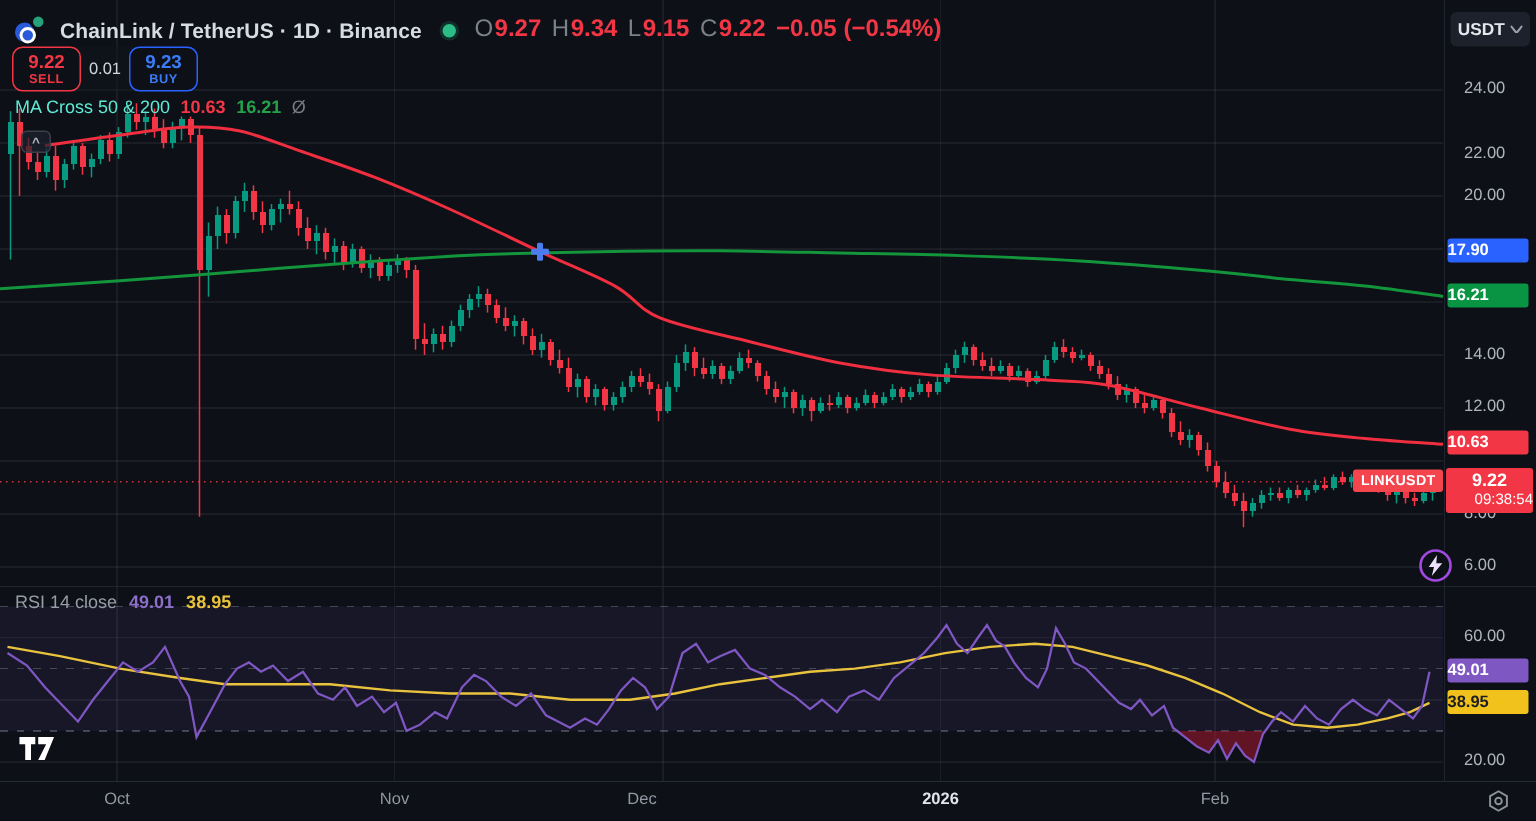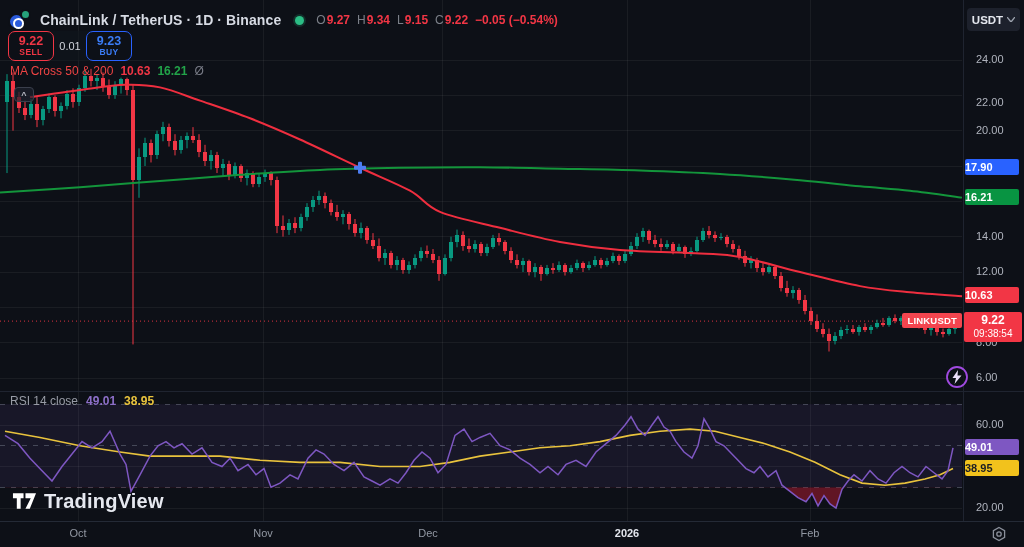--- a/index.html
+++ b/index.html
@@ -8,54 +8,54 @@
   #chart-svg{position:absolute;left:0;top:0;}
 
   
   .symbol-row{position:absolute;left:8px;top:9px;display:flex;align-items:center;gap:6px;z-index:30;}
   .pair-logo{position:relative;width:26px;height:22px;flex:0 0 auto;}
   .pair-logo .c1{position:absolute;left:0;top:4px;width:17px;height:17px;border-radius:50%;background:#2a5ada;border:2px solid #0d1017;}
   .pair-logo .c1:after{content:"";position:absolute;left:3px;top:3px;width:7px;height:7px;border-radius:50%;border:2px solid #fff;}
   .pair-logo .c2{position:absolute;left:12px;top:0;width:11px;height:11px;border-radius:50%;background:#26a17b;border:2px solid #0d1017;}
   .symbol-title{font-size:14px;font-weight:700;color:#d7dbe4;letter-spacing:.1px;}
   .status-dot{width:9px;height:9px;border-radius:50%;background:#2bbd85;margin:0 6px 0 8px;box-shadow:0 0 0 2px rgba(43,189,133,.18);}
-  .ohlc{display:flex;align-items:center;gap:7px;font-size:12px;font-weight:600;}
+  .ohlc{display:flex;align-items:center;gap:7px;font-size:16px;font-weight:600;}
   .ohlc .k{color:#7c8089;font-weight:400;margin-right:1px;}
   .ohlc .v,.ohlc .chg{color:#f23645;}
 
   .trade-panel{position:absolute;left:8px;top:31px;display:flex;align-items:center;background:rgba(17,21,30,.55);border-radius:8px;z-index:30;}
   .trade-btn{width:46px;height:30px;border-radius:7px;display:flex;flex-direction:column;align-items:center;justify-content:center;line-height:1.05;cursor:pointer;background:rgba(13,16,23,.85);}
   .sell-btn{border:1.5px solid #f23645;color:#f23645;}
   .buy-btn{border:1.5px solid #2962ff;color:#3b7cf6;}
   .trade-btn .p{font-size:12.5px;font-weight:700;}
   .trade-btn .l{font-size:8.5px;font-weight:700;letter-spacing:.4px;}
   .spread{width:32px;text-align:center;font-size:11px;color:#d1d4dc;}
 
   .ma-row{position:absolute;left:10px;top:64px;display:flex;align-items:center;gap:7px;font-size:12px;z-index:30;}
-  .ma-row .name{color:#ef4444;}
+  .ma-row .name{color:#5eead4;}
   .ma-row .v1{color:#f23645;font-weight:600;}
   .ma-row .v2{color:#22a349;font-weight:600;}
   .ma-row .v3{color:#787b86;}
   .collapse-btn{position:absolute;left:14px;top:87px;width:20px;height:15px;border:1px solid #3a3f4c;border-radius:4px;background:rgba(30,34,45,.7);color:#b2b5be;font-size:9px;font-weight:700;display:flex;align-items:center;justify-content:center;z-index:30;cursor:pointer;}
 
   .rsi-row{position:absolute;left:10px;top:394px;display:flex;align-items:center;gap:8px;font-size:12px;z-index:30;}
   .rsi-row .name{color:#989ca6;}
   .rsi-row .v1{color:#8d6fc9;font-weight:600;}
   .rsi-row .v2{color:#e9c33d;font-weight:700;}
 
   
   #price-axis{position:absolute;left:963px;top:0;width:38px;height:521px;z-index:20;}
   .axis-label{position:absolute;left:13px;font-size:11px;color:#b0b4be;}
   .badge{position:absolute;left:2px;width:54px;text-align:left;font-size:11px;font-weight:700;color:#fff;border-radius:2px;padding:2px 0;z-index:22;}
   .usdt-btn{position:absolute;left:4px;top:8px;width:53px;height:23px;background:#1d212c;border-radius:4px;display:flex;align-items:center;justify-content:center;gap:4px;color:#e4e7ee;font-size:11.5px;font-weight:600;cursor:pointer;z-index:25;}
   .usdt-btn .chev{color:#9aa0ab;font-size:8px;}
 
   .price-badge{position:absolute;left:964px;width:58px;background:#f23645;color:#fff;border-radius:2px;text-align:center;z-index:26;padding:1px 0 2px;}
   .price-badge .pp{font-size:12px;font-weight:700;line-height:15px;}
-  .price-badge .tt{font-size:10px;line-height:12px;}
+  .price-badge .tt{font-size:10px;line-height:12px;text-align:right;}
   .linkusdt-tag{position:absolute;right:62px;background:#f4454f;color:#fff;font-size:9.5px;font-weight:700;letter-spacing:.2px;padding:2px 5px;border-radius:2px;z-index:26;}
 
   .flash-icon{position:absolute;left:945px;top:365px;width:24px;height:24px;z-index:24;}
 
   
   #time-axis{position:absolute;left:0;top:521px;width:1024px;height:17px;z-index:20;}
   .time-label{position:absolute;top:6px;transform:translateX(-50%);font-size:11px;color:#9298a3;}
   .time-label.em{color:#e2e5ec;font-weight:700;}
   .axis-settings{position:absolute;right:17px;top:5px;width:16px;height:16px;cursor:pointer;}
 
@@ -514,16 +514,15 @@
       <div class="time-label" style="left: 428px;">Dec</div>
       <div class="time-label em" style="left: 627px;">2026</div>
       <div class="time-label" style="left: 810px;">Feb</div>
     </div>
 
   <div class="watermark">
     <svg width="25" height="20" viewBox="0 0 26 20">
       <path d="M1 1 H12 V6 H9 V17 H5 V6 H1 Z" fill="#fff"></path>
       <path d="M14 1 H25 L18.5 17 H14 L19.5 6 H14 Z" fill="#fff"></path>
     </svg>
-    <span class="wm-text">TradingView</span>
   </div>
 
 </div>
 
 </body></html>

